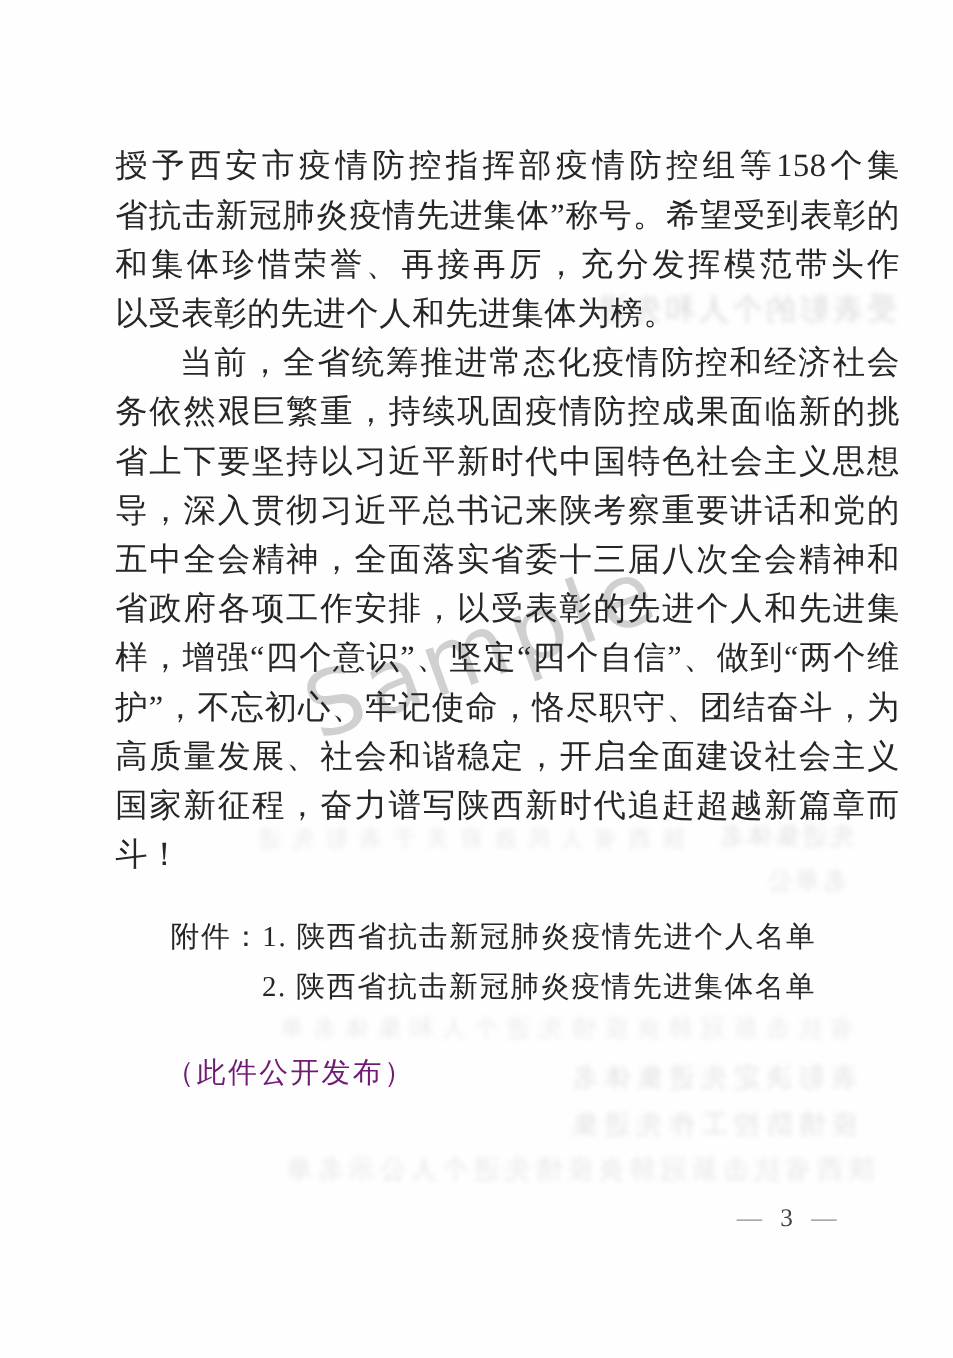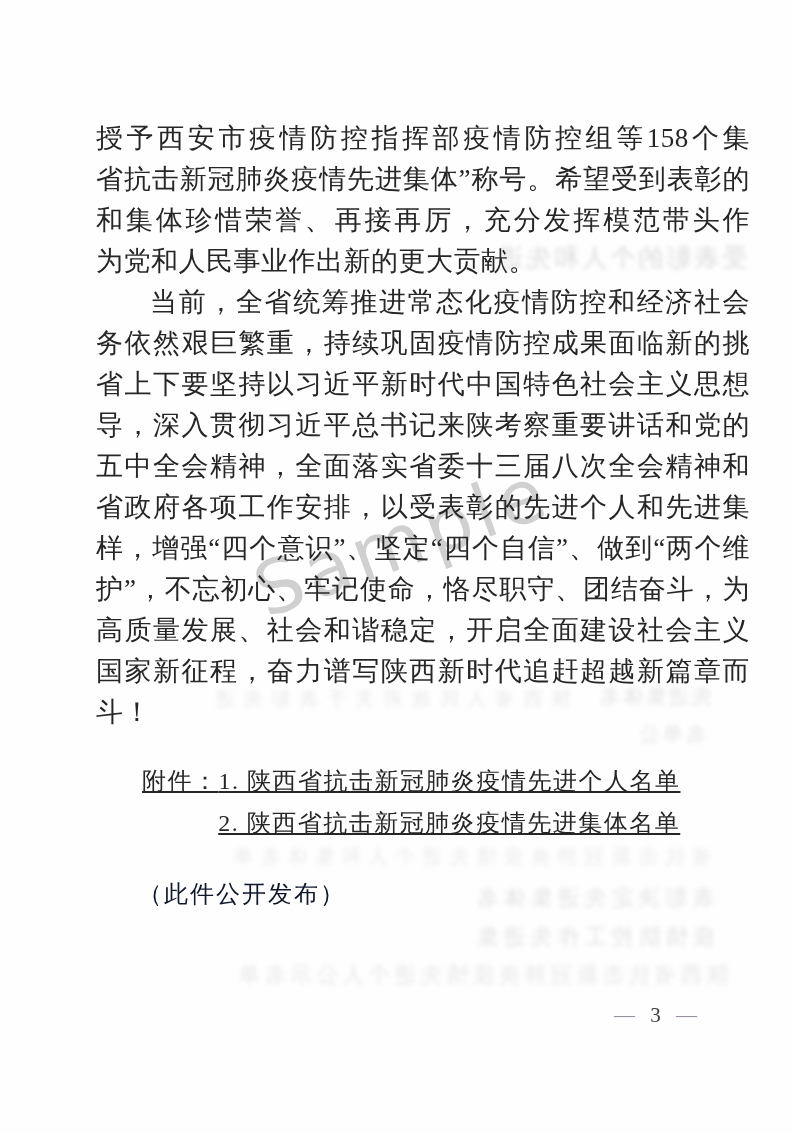--- a/index.html
+++ b/index.html
@@ -38,31 +38,30 @@
   .line.end { text-align-last: left; }
 
   
   .attachments {
     position: absolute;
     left: 142px;
     top: 760px;
     color: #262626;
     font-size: 24px;
     letter-spacing: 1.5px;
-    text-decoration: underline;
   }
   .attach-line { height: 42px; line-height: 42px; white-space: nowrap; }
   .attach-line.second { margin-left: 76px; text-align: center; }
 
   
   .publish-note {
     position: absolute;
     left: 138px;
     top: 878px;
-    color: #0f172a;
+    color: #701a75;
     font-size: 24px;
     letter-spacing: 2px;
     white-space: nowrap;
   }
 
   
   .page-number {
     position: absolute;
     left: 608px;
     top: 1004px;
@@ -121,21 +120,21 @@
   <div class="ghost g5">省抗击新冠肺炎疫情先进个人和集体名单</div>
   <div class="ghost g6">表彰决定先进集体名</div>
   <div class="ghost g7">疫情防控工作先进集</div>
   <div class="ghost g8">陕西省抗击新冠肺炎疫情先进个人公示名单</div>
 
   <div class="doc-body">
     <div>
       <div class="line">授予西安市疫情防控指挥部疫情防控组等158个集体“陕西</div>
       <div class="line">省抗击新冠肺炎疫情先进集体”称号。希望受到表彰的个人</div>
       <div class="line">和集体珍惜荣誉、再接再厉，充分发挥模范带头作用，不断</div>
-      <div class="line end">为党和人民事业作出新的更大贡献。</div>
+      <div class="line end">以受表彰的先进个人和先进集体为榜。</div>
     </div>
     <div>
       <div class="line indent">当前，全省统筹推进常态化疫情防控和经济社会发展任</div>
       <div class="line">务依然艰巨繁重，持续巩固疫情防控成果面临新的挑战。全</div>
       <div class="line">省上下要坚持以习近平新时代中国特色社会主义思想为指</div>
       <div class="line">导，深入贯彻习近平总书记来陕考察重要讲话和党的十九届</div>
       <div class="line">五中全会精神，全面落实省委十三届八次全会精神和省委、</div>
       <div class="line">省政府各项工作安排，以受表彰的先进个人和先进集体为榜</div>
       <div class="line">样，增强“四个意识”、坚定“四个自信”、做到“两个维</div>
       <div class="line">护”，不忘初心、牢记使命，恪尽职守、团结奋斗，为实现</div>

